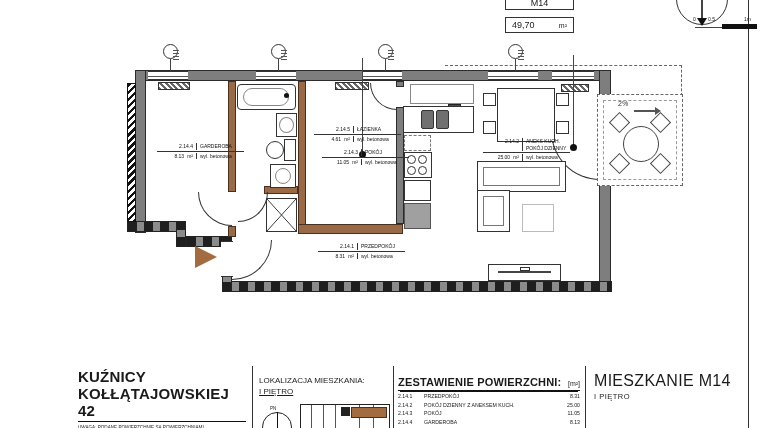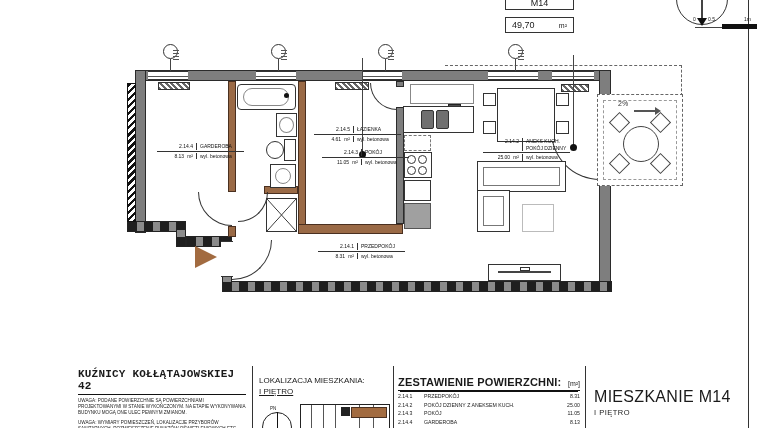--- a/index.html
+++ b/index.html
@@ -49,21 +49,21 @@
   .rlabel .unit{margin-left:3px;}
   
   .balc{position:absolute;border:1.5px dashed #666;background:#fff;box-sizing:border-box;}
   .balc-in{position:absolute;border:1px dashed #9a9a9a;box-sizing:border-box;}
   .chair{position:absolute;width:15px;height:15px;border:1px solid #444;background:#fff;transform:rotate(45deg);box-sizing:border-box;}
   .slope{position:absolute;font-size:7px;color:#333;}
   
   .hbox{position:absolute;border:1px solid #333;background:#fff;box-sizing:border-box;display:flex;align-items:center;justify-content:center;font-size:9px;}
   
   .sep{position:absolute;width:1px;background:#333;}
-  .f-title{font-weight:bold;font-size:11px;border-bottom:1.4px solid #111;padding-bottom:2px;letter-spacing:.2px;font-family:Liberation Mono, monospace;}
+  .f-title{font-weight:bold;font-size:15px;border-bottom:1.4px solid #111;padding-bottom:2px;letter-spacing:.2px;}
   .f-note{font-size:4.6px;line-height:1.35;color:#222;margin-top:3px;text-transform:uppercase;}
   .loc-title{font-size:8px;}
   .loc-floor{font-size:8px;text-decoration:underline;margin-top:2px;}
   .tbl-head{display:flex;justify-content:space-between;align-items:baseline;border-bottom:1px solid #111;padding-bottom:2px;box-shadow:0 3px 0 -2px #111;}
   .tbl-title{font-size:11px;font-weight:bold;letter-spacing:.2px;}
   .tbl-unit{font-size:7px;}
   .trow{display:flex;font-size:5.2px;margin-top:2.4px;}
   .trow .tid{width:26px;}
   .trow .tname{flex:1;}
   .trow .tarea{width:30px;text-align:right;}
@@ -315,18 +315,18 @@
         <span class="tname">GARDEROBA</span>
         <span class="tarea">8.13</span>
       </div>
     <div class="trow">
         <span class="tid">2.14.5</span>
         <span class="tname">ŁAZIENKA</span>
         <span class="tarea">4.61</span>
       </div>
   </div>
 
-  <div class="abs" style="left:594px;top:388px;width:148px;">
+  <div class="abs" style="left:594px;top:372px;width:148px;">
     <div class="apt-title">MIESZKANIE M14</div>
     <div class="apt-floor">I PIĘTRO</div>
   </div>
 
 </div>
 
 </body></html>

